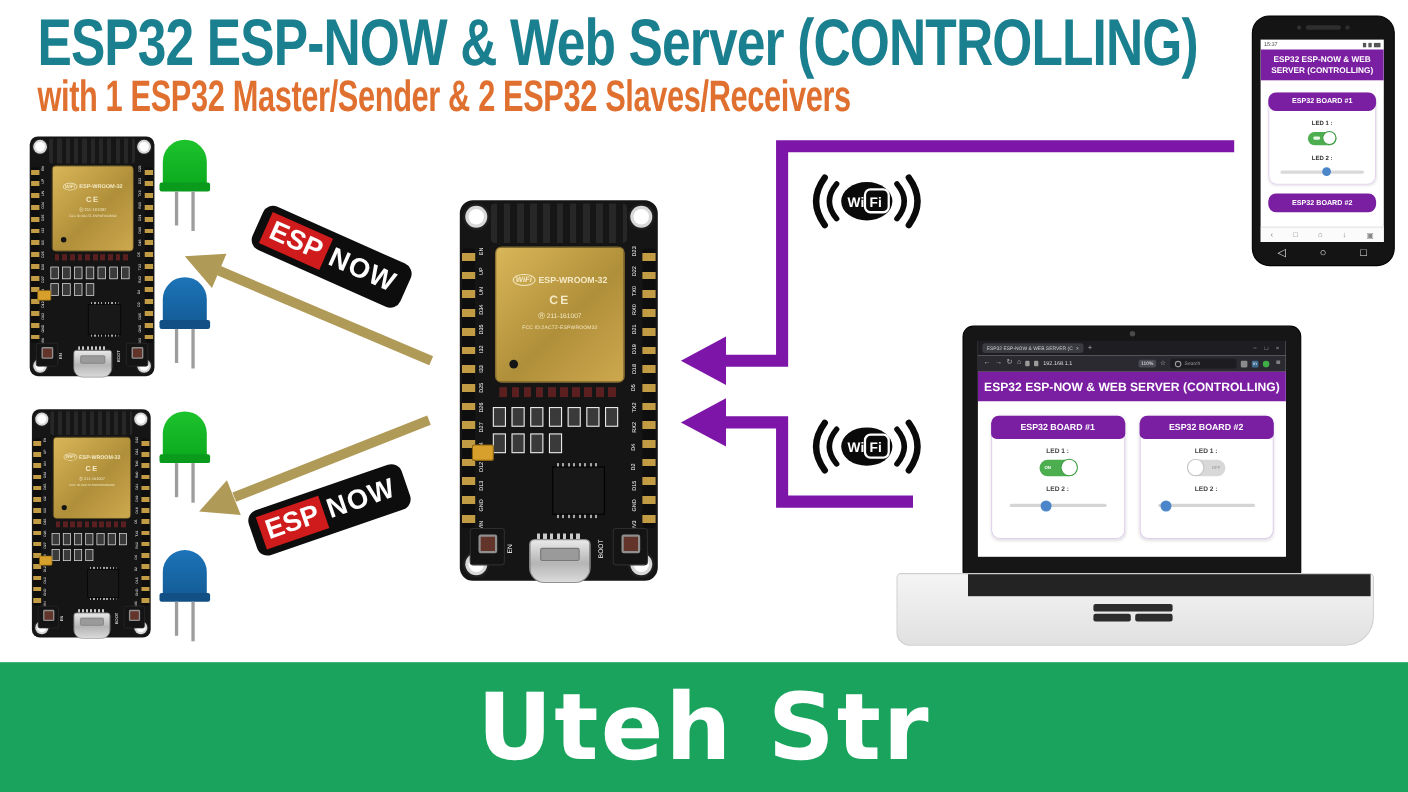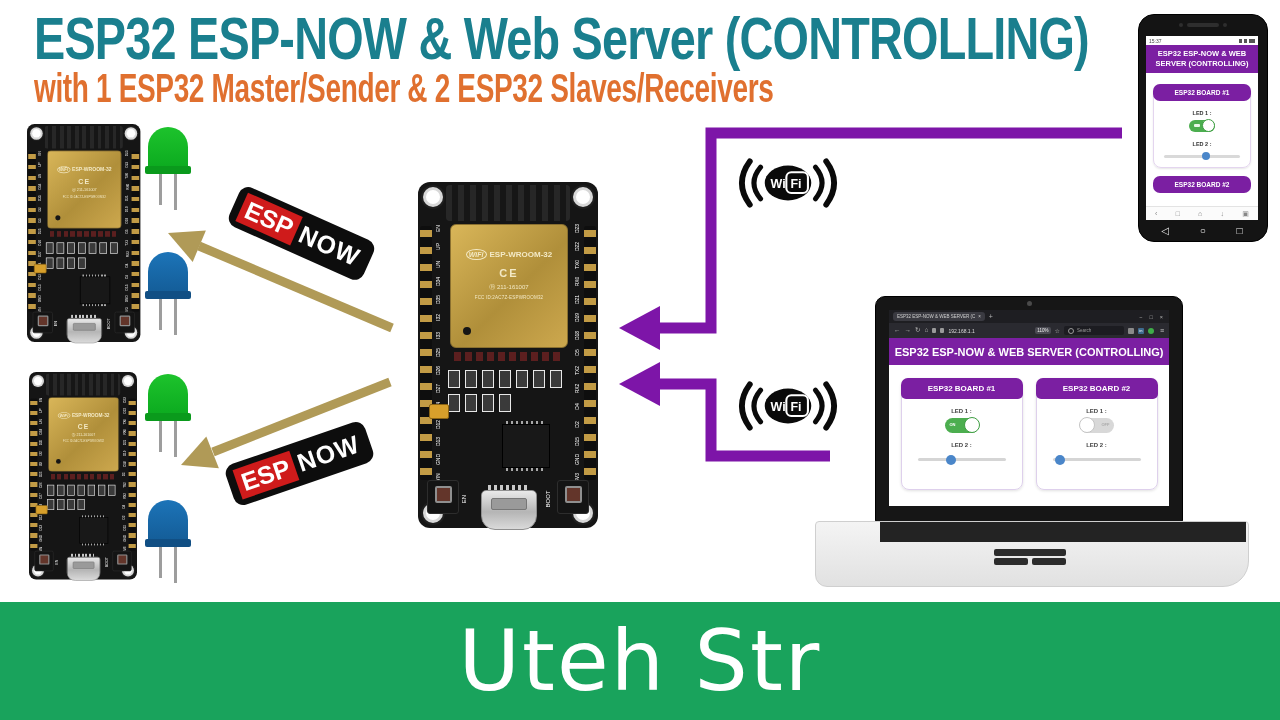--- a/index.html
+++ b/index.html
@@ -7,21 +7,21 @@
   .canvas{position:relative;width:1280px;height:720px;background:#fff;overflow:hidden;}
 
   
   .title{position:absolute;left:34px;top:4px;font-size:60px;font-weight:bold;color:#1A7F8E;
          transform:scaleX(.78);transform-origin:left top;white-space:nowrap;letter-spacing:-1px;}
   .subtitle{position:absolute;left:34px;top:66px;font-size:40px;font-weight:bold;color:#E0702F;
          transform:scaleX(.70);transform-origin:left top;white-space:nowrap;letter-spacing:-0.5px;}
 
   
   .footer{position:absolute;left:0;top:602px;width:1280px;height:118px;background:#19A35C;
-          display:flex;align-items:center;justify-content:center;}
+          display:flex;align-items:center;justify-content:center;font-weight:bold;}
   .footer span{color:#fff;font-size:84px;font-family:"DejaVu Sans",sans-serif;letter-spacing:2px;}
 
   
   .overlay{position:absolute;left:0;top:0;width:1280px;height:720px;pointer-events:none;z-index:1;}
 
   
   .wifi{position:absolute;width:108px;height:58px;z-index:2;}
   .wifi-1{left:734px;top:154px;}
   .wifi-2{left:734px;top:377px;}
 

